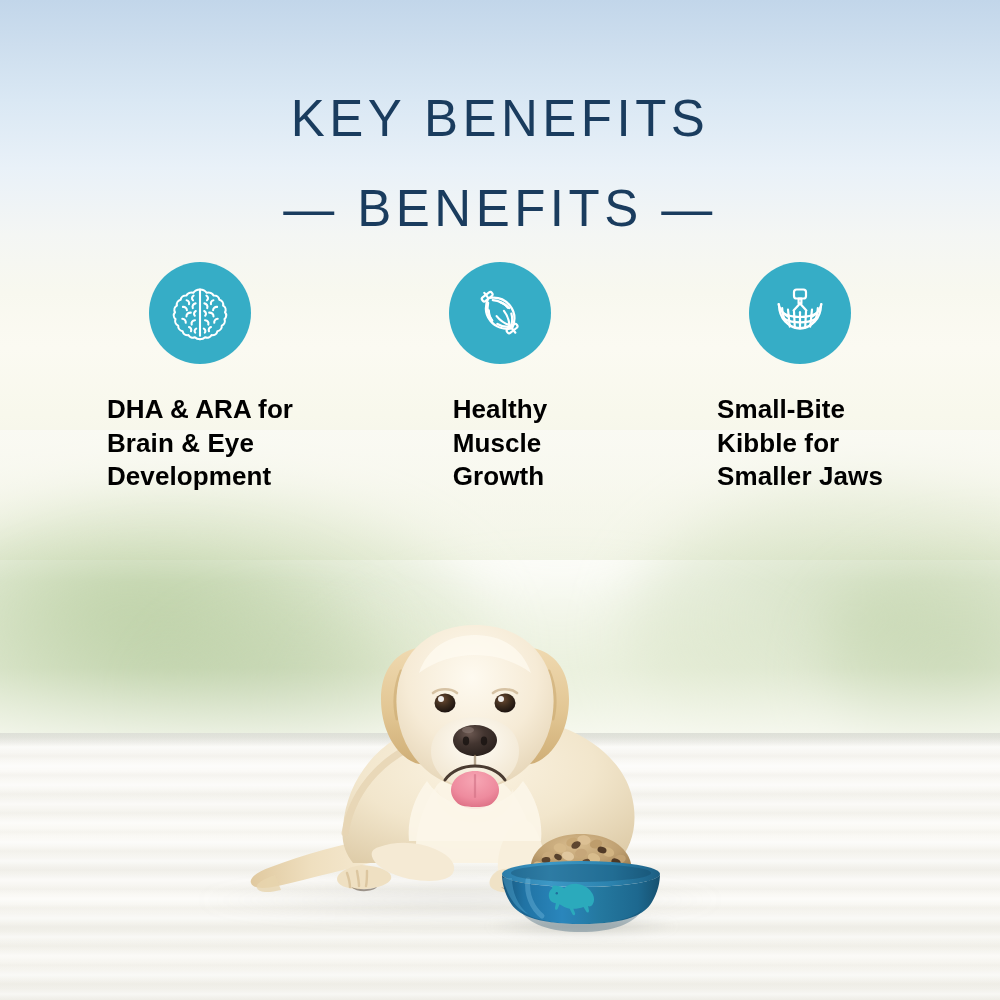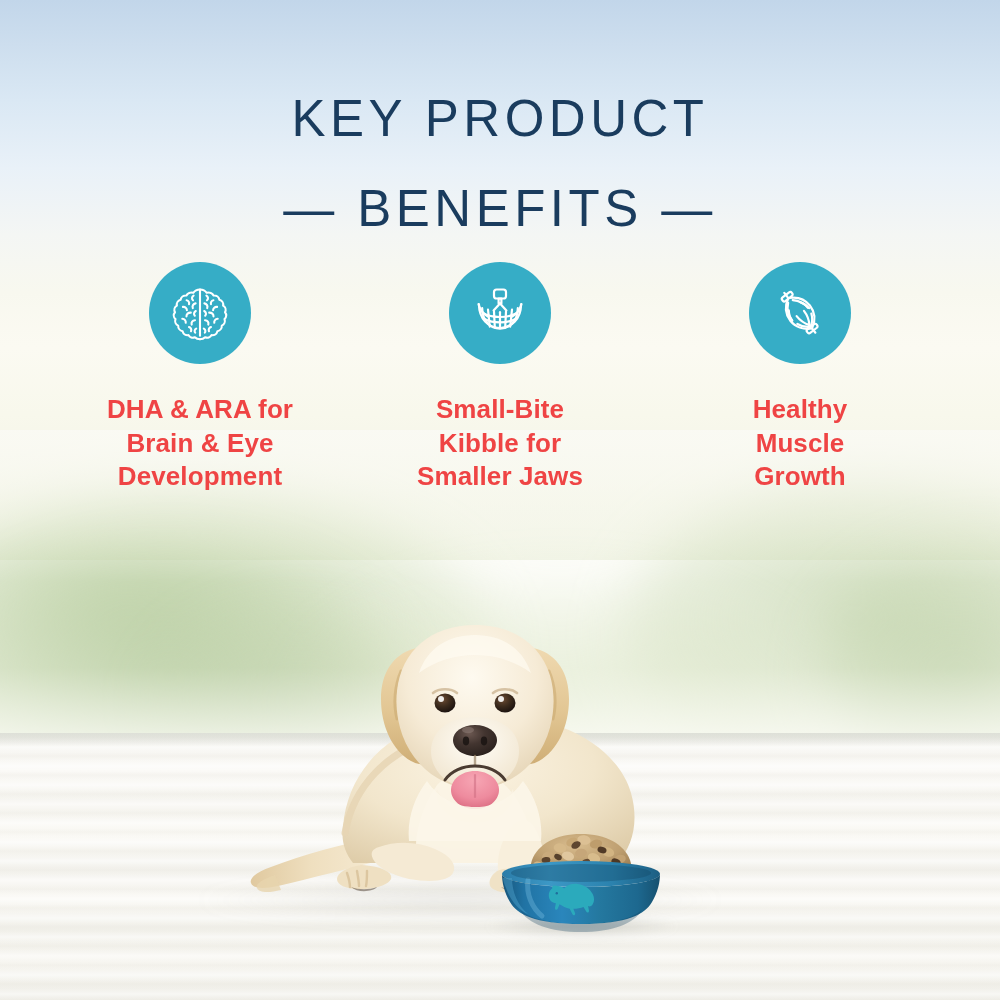--- a/index.html
+++ b/index.html
@@ -109,25 +109,25 @@
   }
   .icon-circle {
     width:102px; height:102px; border-radius:50%;
     background:#36ADC6;
     display:flex; align-items:center; justify-content:center;
     flex-shrink:0;
   }
   .icon-circle svg { display:block; }
   .benefit-label {
     margin-top:29px;
-    color:#ef4444;
+    color:#000000;
     font-size:26px;
     font-weight:bold;
     line-height:1.29;
-    text-align:center;
+    text-align:left;
     white-space:pre-line;
     letter-spacing:0.1px;
   }
 
   
   .puppy { position:absolute; left:175px; top:575px; width:600px; height:350px; }
   .puppy svg { display:block; }
 
   
   .bowl { position:absolute; left:498px; top:826px; width:166px; height:110px; }
@@ -162,21 +162,21 @@
     <div class="hill hill-e"></div>
     <div class="hill hill-f"></div>
   </div>
   <div class="hill-haze"></div>
 
   <div class="table"></div>
   <div class="table-grain"></div>
   <div class="table-edge"></div>
 
   <div class="headline">
-    <span class="headline-l1">KEY PRODUCT</span>
+    <span class="headline-l1">KEY BENEFITS</span>
     <span class="headline-l2">— BENEFITS —</span>
   </div>
 
   <div class="benefits">
 
     <div class="benefit">
       <div class="icon-circle">
         <span>
           <svg width="62" height="62" viewBox="0 0 62 62" fill="none" stroke="#ffffff" stroke-width="2.1" stroke-linecap="round" stroke-linejoin="round">
 
@@ -211,53 +211,20 @@
       </div>
       <div class="benefit-label">DHA &amp; ARA for
 Brain &amp; Eye
 Development</div>
     </div>
 
     <div class="benefit">
       <div class="icon-circle">
         <span>
           <svg width="62" height="62" viewBox="0 0 62 62" fill="none" stroke="#ffffff" stroke-width="2.2" stroke-linecap="round" stroke-linejoin="round">
-
-            <rect x="25.0" y="7.5" width="12.0" height="9.0" rx="2.6"></rect>
-
-            <path d="M29.6 16.5h2.8v5.0h-2.8z"></path>
-            <path d="M31 21.5l-6.4 7.0"></path>
-            <path d="M31 21.5l6.4 7.0"></path>
-
-            <path d="M9.5 22.0c0 0 1.6 8.2 9.0 12.4"></path>
-            <path d="M52.5 22.0c0 0-1.6 8.2-9.0 12.4"></path>
-
-            <path d="M10.0 22.4c0 14.0 9.4 23.6 21.0 23.6s21.0-9.6 21.0-23.6"></path>
-            <path d="M13.2 26.2c0 12.4 8.0 20.4 17.8 20.4s17.8-8.0 17.8-20.4"></path>
-
-            <path d="M13.8 31.0c4.6 2.6 10.6 4.0 17.2 4.0s12.6-1.4 17.2-4.0"></path>
-            <path d="M15.6 37.0c4.2 2.2 9.6 3.4 15.4 3.4s11.2-1.2 15.4-3.4"></path>
-
-            <path d="M19.0 27.6l1.8 17.0"></path>
-            <path d="M25.0 29.6l0.8 15.8"></path>
-            <path d="M31.0 30.2v16.0"></path>
-            <path d="M37.0 29.6l-0.8 15.8"></path>
-            <path d="M43.0 27.6l-1.8 17.0"></path>
-          </svg>
-        </span>
-      </div>
-      <div class="benefit-label">Small-Bite
-Kibble for
-Smaller Jaws</div>
-    </div>
-
-    <div class="benefit">
-      <div class="icon-circle">
-        <span>
-          <svg width="62" height="62" viewBox="0 0 62 62" fill="none" stroke="#ffffff" stroke-width="2.2" stroke-linecap="round" stroke-linejoin="round">
             <g transform="rotate(-38 31 31)">
 
               <path d="M31 5.5v5.2"></path>
               <path d="M26.8 8.0h8.4a1.8 1.8 0 0 1 1.8 1.8v1.0a1.8 1.8 0 0 1-1.8 1.8h-8.4a1.8 1.8 0 0 1-1.8-1.8v-1.0a1.8 1.8 0 0 1 1.8-1.8z"></path>
 
               <path d="M31 50.8v5.2"></path>
               <path d="M26.8 48.4h8.4a1.8 1.8 0 0 1 1.8 1.8v1.0a1.8 1.8 0 0 1-1.8 1.8h-8.4a1.8 1.8 0 0 1-1.8-1.8v-1.0a1.8 1.8 0 0 1 1.8-1.8z"></path>
 
               <path d="M31 12.0c-7.6 4.0-12.4 11.2-12.4 19.2S23.4 46.6 31 50.6c7.6-4.0 12.4-11.2 12.4-19.4S38.6 16.0 31 12.0z"></path>
 
@@ -269,20 +236,53 @@
               <path d="M39.6 38.4c-1.6 4.2-4.6 7.6-8.4 10.0"></path>
               <path d="M26.4 31.4c0 5.6 1.8 10.8 4.6 15.0"></path>
               <path d="M35.4 31.8c0 5.4-1.7 10.4-4.4 14.6"></path>
             </g>
           </svg>
         </span>
       </div>
       <div class="benefit-label">Healthy
 Muscle
 Growth</div>
+    </div>
+
+    <div class="benefit">
+      <div class="icon-circle">
+        <span>
+          <svg width="62" height="62" viewBox="0 0 62 62" fill="none" stroke="#ffffff" stroke-width="2.2" stroke-linecap="round" stroke-linejoin="round">
+
+            <rect x="25.0" y="7.5" width="12.0" height="9.0" rx="2.6"></rect>
+
+            <path d="M29.6 16.5h2.8v5.0h-2.8z"></path>
+            <path d="M31 21.5l-6.4 7.0"></path>
+            <path d="M31 21.5l6.4 7.0"></path>
+
+            <path d="M9.5 22.0c0 0 1.6 8.2 9.0 12.4"></path>
+            <path d="M52.5 22.0c0 0-1.6 8.2-9.0 12.4"></path>
+
+            <path d="M10.0 22.4c0 14.0 9.4 23.6 21.0 23.6s21.0-9.6 21.0-23.6"></path>
+            <path d="M13.2 26.2c0 12.4 8.0 20.4 17.8 20.4s17.8-8.0 17.8-20.4"></path>
+
+            <path d="M13.8 31.0c4.6 2.6 10.6 4.0 17.2 4.0s12.6-1.4 17.2-4.0"></path>
+            <path d="M15.6 37.0c4.2 2.2 9.6 3.4 15.4 3.4s11.2-1.2 15.4-3.4"></path>
+
+            <path d="M19.0 27.6l1.8 17.0"></path>
+            <path d="M25.0 29.6l0.8 15.8"></path>
+            <path d="M31.0 30.2v16.0"></path>
+            <path d="M37.0 29.6l-0.8 15.8"></path>
+            <path d="M43.0 27.6l-1.8 17.0"></path>
+          </svg>
+        </span>
+      </div>
+      <div class="benefit-label">Small-Bite
+Kibble for
+Smaller Jaws</div>
     </div>
   </div>
 
   <div class="shadow-dog"></div>
 
   <div class="puppy">
     <svg width="600" height="350" viewBox="0 0 600 350">
       <defs>
         <radialGradient id="furBody" cx="45%" cy="35%" r="75%">
           <stop offset="0%" stop-color="#FBF3E2"></stop>

